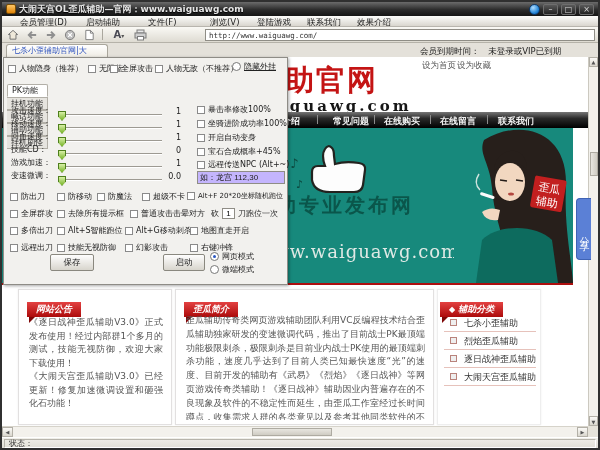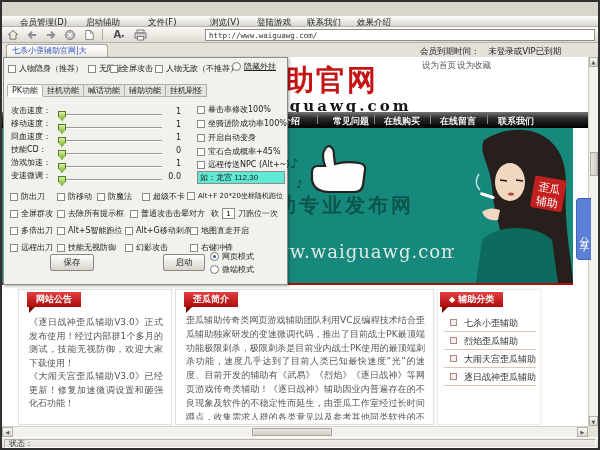--- a/index.html
+++ b/index.html
@@ -30,21 +30,21 @@
   .logored{position:absolute;left:252px;top:4px;font-family:"DejaVu Serif","Liberation Serif",serif;font-size:29px;font-weight:bold;color:#c41414;letter-spacing:2px;white-space:nowrap;}
   .logodom{position:absolute;left:196px;top:40px;font-family:"DejaVu Serif","Liberation Serif",serif;font-size:15px;font-weight:bold;color:#161616;letter-spacing:3px;white-space:nowrap;}
   .nav{position:absolute;left:0;top:55px;width:586px;height:16px;background:linear-gradient(#767676,#2a2a2a 40%,#000);}
   .nav span{position:absolute;top:3px;font-size:9px;font-weight:bold;color:#f0f0f0;white-space:nowrap;}
   .navsep{position:absolute;top:4px;width:1px;height:9px;background:#8c8c8c;}
   .banner{position:absolute;left:0;top:71px;width:571px;height:155px;background:#17897c;overflow:hidden;}
   .slogan{position:absolute;left:205px;top:64px;font-family:"DejaVu Serif","Liberation Serif",serif;font-size:20px;font-weight:bold;letter-spacing:3px;color:rgba(8,74,62,0.8);white-space:nowrap;}
   .bansite{position:absolute;left:255px;top:113px;font-family:"DejaVu Serif","Liberation Serif",serif;font-size:18px;letter-spacing:1px;color:#dfe9e5;white-space:nowrap;}
   .redline{position:absolute;left:0;top:226px;width:571px;height:2px;background:#ad0f0f;}
   .pbox{position:absolute;background:#fff;border:1px solid #e2e0e0;box-shadow:0 0 2px #eee;}
-  .phead{position:absolute;left:8px;top:2px;height:15px;padding:0 9px;background:linear-gradient(#e34141,#ac0b0b);color:#fff;font-size:9px;font-weight:bold;line-height:15px;white-space:nowrap;}
+  .phead{position:absolute;left:8px;top:12px;height:15px;padding:0 9px;background:linear-gradient(#e34141,#ac0b0b);color:#fff;font-size:9px;font-weight:bold;line-height:15px;white-space:nowrap;font-style:italic;}
   .phead::after{content:"";position:absolute;left:2px;top:15px;border:3px solid transparent;border-top-color:#7e0707;border-left-color:#7e0707;}
   .ptext{position:absolute;left:10px;right:8px;top:26px;bottom:4px;font-size:9px;line-height:13.5px;color:#555;text-align:justify;overflow:hidden;}
   .ptext p{margin:0;}
   .clist{position:absolute;left:6px;right:4px;top:24px;list-style:none;}
   .clist li{height:18px;line-height:18px;border-bottom:1px solid #e6c2bb;font-size:9px;color:#333;padding-left:20px;position:relative;white-space:nowrap;cursor:pointer;}
   .cicon{position:absolute;left:6px;top:5px;width:7px;height:7px;background:#efefef;border:1px solid #b9837c;}
   .diam{color:#fff;font-size:8px;margin-right:3px;}
   
   .vscroll{position:absolute;left:586px;top:55px;width:10px;height:369px;background:#f3f1ec;border-left:1px solid #ccc9c0;}
   .hscroll{position:absolute;left:0;top:424px;width:586px;height:11px;background:#f3f1ec;border-top:1px solid #d6d3ca;}
@@ -56,39 +56,47 @@
   
   .statusbar{position:absolute;left:0;top:435px;width:100%;height:16px;background:linear-gradient(#f0efe9,#d9d6cd);border-top:1px solid #fff;}
   .statusfield{position:absolute;left:2px;top:1px;right:2px;height:9px;border:1px solid #b7b4ab;border-right-color:#fff;border-bottom-color:#fff;font-size:8px;color:#333;line-height:8px;padding-left:4px;}
   
   .panel{position:absolute;left:1px;top:55px;width:285px;height:228px;background:#f2f1ee;border:1px solid #8e8c86;box-shadow:1px 1px 3px rgba(0,0,0,.35);z-index:10;}
   .opt{position:absolute;display:flex;align-items:center;gap:3px;font-size:8px;color:#222;white-space:nowrap;cursor:default;}
   .cb{width:8px;height:8px;border:1px solid #8a8a8a;background:#fff;flex:none;}
   .rad{width:9px;height:9px;border:1px solid #777;border-radius:50%;background:#fff;flex:none;position:relative;}
   .rad.on::after{content:"";position:absolute;left:2px;top:2px;width:3px;height:3px;border-radius:50%;background:#2b57c2;}
   .ulink{text-decoration:underline;}
-  .ptabs{position:absolute;left:3px;top:26px;display:flex;height:13px;}
+  .ptabs{position:absolute;left:3px;top:26px;display:flex;height:13px;flex-direction:column;}
   .ptab{font-size:8px;color:#222;background:#e6e4df;border:1px solid #b2afa7;border-left:none;padding:0 4px;line-height:11px;}
   .ptab:first-child{border-left:1px solid #b2afa7;}
   .ptab.active{background:#fff;border-bottom:1px solid #fff;border-radius:2px 2px 0 0;}
   .microbtn{position:absolute;left:170px;top:26px;width:112px;height:13px;background:linear-gradient(#ffffff,#eef3fb);border:1px solid #93aed3;color:#2646c8;font-size:8px;line-height:11px;text-align:center;cursor:pointer;}
   .srow{position:absolute;left:7px;width:178px;height:12px;display:flex;align-items:flex-end;font-size:8px;color:#222;}
   .slab{width:44px;white-space:nowrap;flex:none;}
   .strack{width:104px;height:2px;border-top:1px solid #9d9a92;border-bottom:1px solid #fff;position:relative;flex:none;margin:0 3px;}
   .sthumb{position:absolute;left:0;top:-4px;width:8px;height:10px;background:linear-gradient(#d8f0a6,#79b42c);border:1px solid #4e7f1c;clip-path:polygon(0 0,100% 0,100% 55%,50% 100%,0 55%);}
   .sval{width:16px;text-align:right;flex:none;}
-  .npcinput{position:absolute;left:193px;top:113px;width:88px;height:13px;border:1px solid #8f8d86;background:#5eead4;font-size:8px;color:#222;padding:0 2px;}
+  .npcinput{position:absolute;left:193px;top:113px;width:88px;height:13px;border:1px solid #8f8d86;background:#c4b5fd;font-size:8px;color:#222;padding:0 2px;}
   .kinput{width:13px;height:11px;border:1px solid #8f8d86;background:#fff;font-size:8px;text-align:center;padding:0;}
   .pbtn{position:absolute;height:17px;background:linear-gradient(#fefefe,#d8d5cd);border:1px solid #8a887f;border-radius:2px;font-size:8.5px;color:#222;text-align:center;line-height:15px;cursor:pointer;}
 </style>
 </head>
 <body>
 
 <div id="win">
 
+  <div class="titlebar">
+    <span class="ticon"></span>
+    <span class="ttext">大闹天宫OL歪瓜辅助—官网：www.waiguawg.com</span>
+    <span class="qq"></span>
+    <span class="tbtn">–</span>
+    <span class="tbtn">□</span>
+    <span class="tbtn">×</span>
+  </div>
 
   <div class="menubar">
     <span style="left:18px">会员管理(D)</span>
     <span style="left:84px">启动辅助</span>
     <span style="left:146px">文件(F)</span>
     <span style="left:208px">浏览(V)</span>
     <span style="left:255px">登陆游戏</span>
     <span style="left:305px">联系我们</span>
     <span style="left:355px">效果介绍</span>
   </div>
@@ -210,22 +218,22 @@
       <div class="ptext" style="top:24px;line-height:13.8px">歪瓜辅助传奇类网页游戏辅助团队利用VC反编程技术结合歪瓜辅助独家研发的变速微调代码，推出了目前战士PK最顶端功能极限刺杀，极限刺杀是目前业内战士PK使用的最顶端刺杀功能，速度几乎达到了目前人类已知最快速度“光”的速度、目前开发的辅助有《武易》《烈焰》《逐日战神》等网页游戏传奇类辅助！《逐日战神》辅助因业内普遍存在的不良现象及软件的不稳定性而延生，由歪瓜工作室经过长时间蹲点，收集需求人群的各类意见以及参考其他同类软件的不足之处，于2013年12月震撼上市，顿时好评如潮，优化源码、出刀、移动、顶药、等三大加速功能均领先同类软件，传统的无限刀、无限冰、挖地隐杀、攻击过蓝、智能攻击、移动刺杀、飞捡装备、一步三枪、自动送物、自动买药等功能均经过进一步优</div>
     </div>
 
     <div class="pbox" style="left:435px;top:232px;width:104px;height:136px;border-color:#eee">
       <div class="phead" style="left:2px">
         <span class="diam">◆</span><span>辅助分类</span>
       </div>
       <ul class="clist">
         <li><span class="cicon"></span><span>七杀小歪辅助</span></li>
         <li><span class="cicon"></span><span>烈焰歪瓜辅助</span></li>
+        <li><span class="cicon"></span><span>逐日战神歪瓜辅助</span></li>
         <li><span class="cicon"></span><span>大闹天宫歪瓜辅助</span></li>
-        <li><span class="cicon"></span><span>逐日战神歪瓜辅助</span></li>
       </ul>
     </div>
   </div>
 
   <div class="vscroll">
     <span class="sbtn" style="left:0;top:0;width:9px;height:10px">▲</span>
     <span class="vthumb"></span>
     <span class="sbtn" style="left:0;bottom:0;width:9px;height:10px;line-height:10px">▼</span>
   </div>
   <div class="hscroll">

